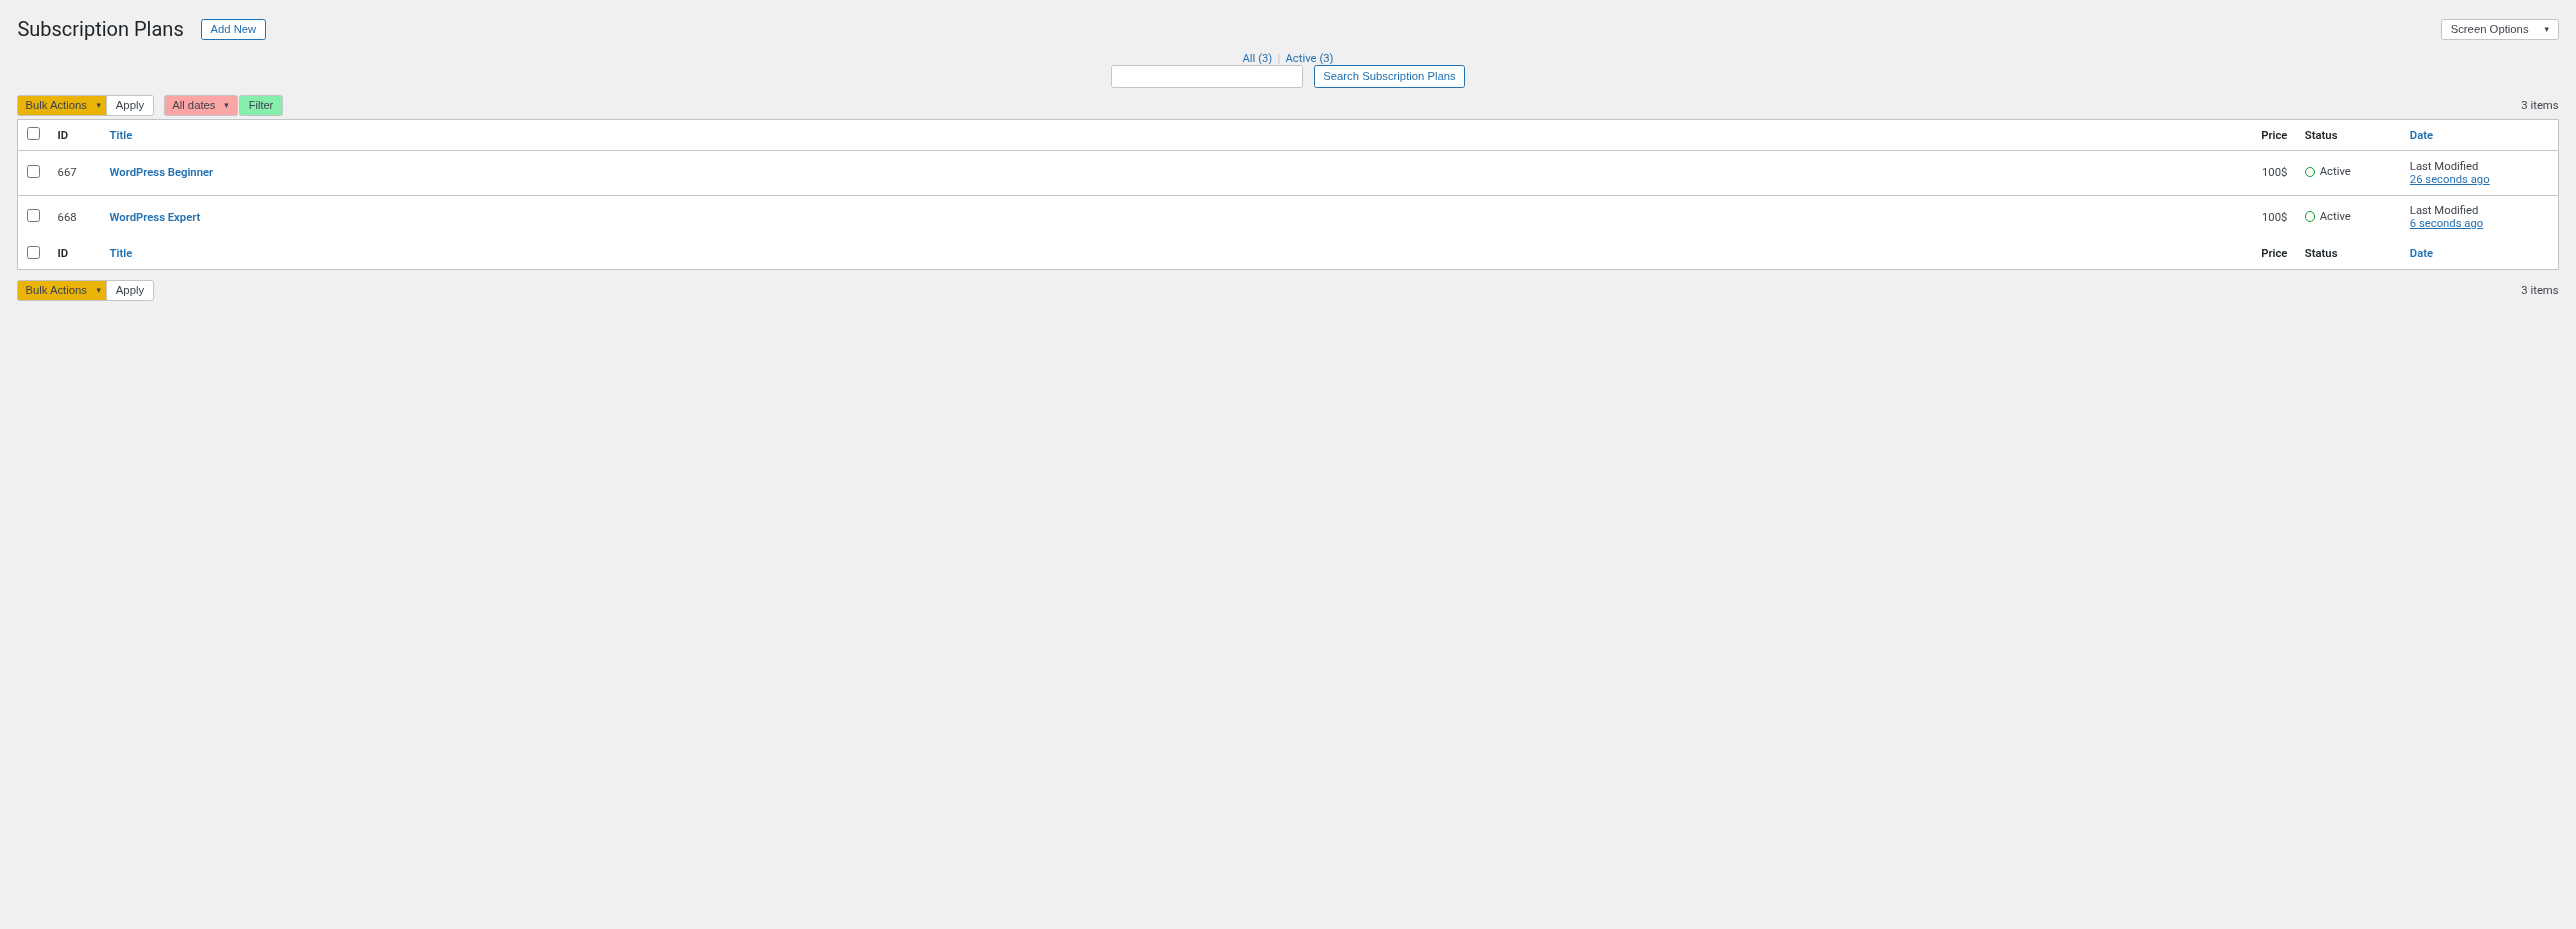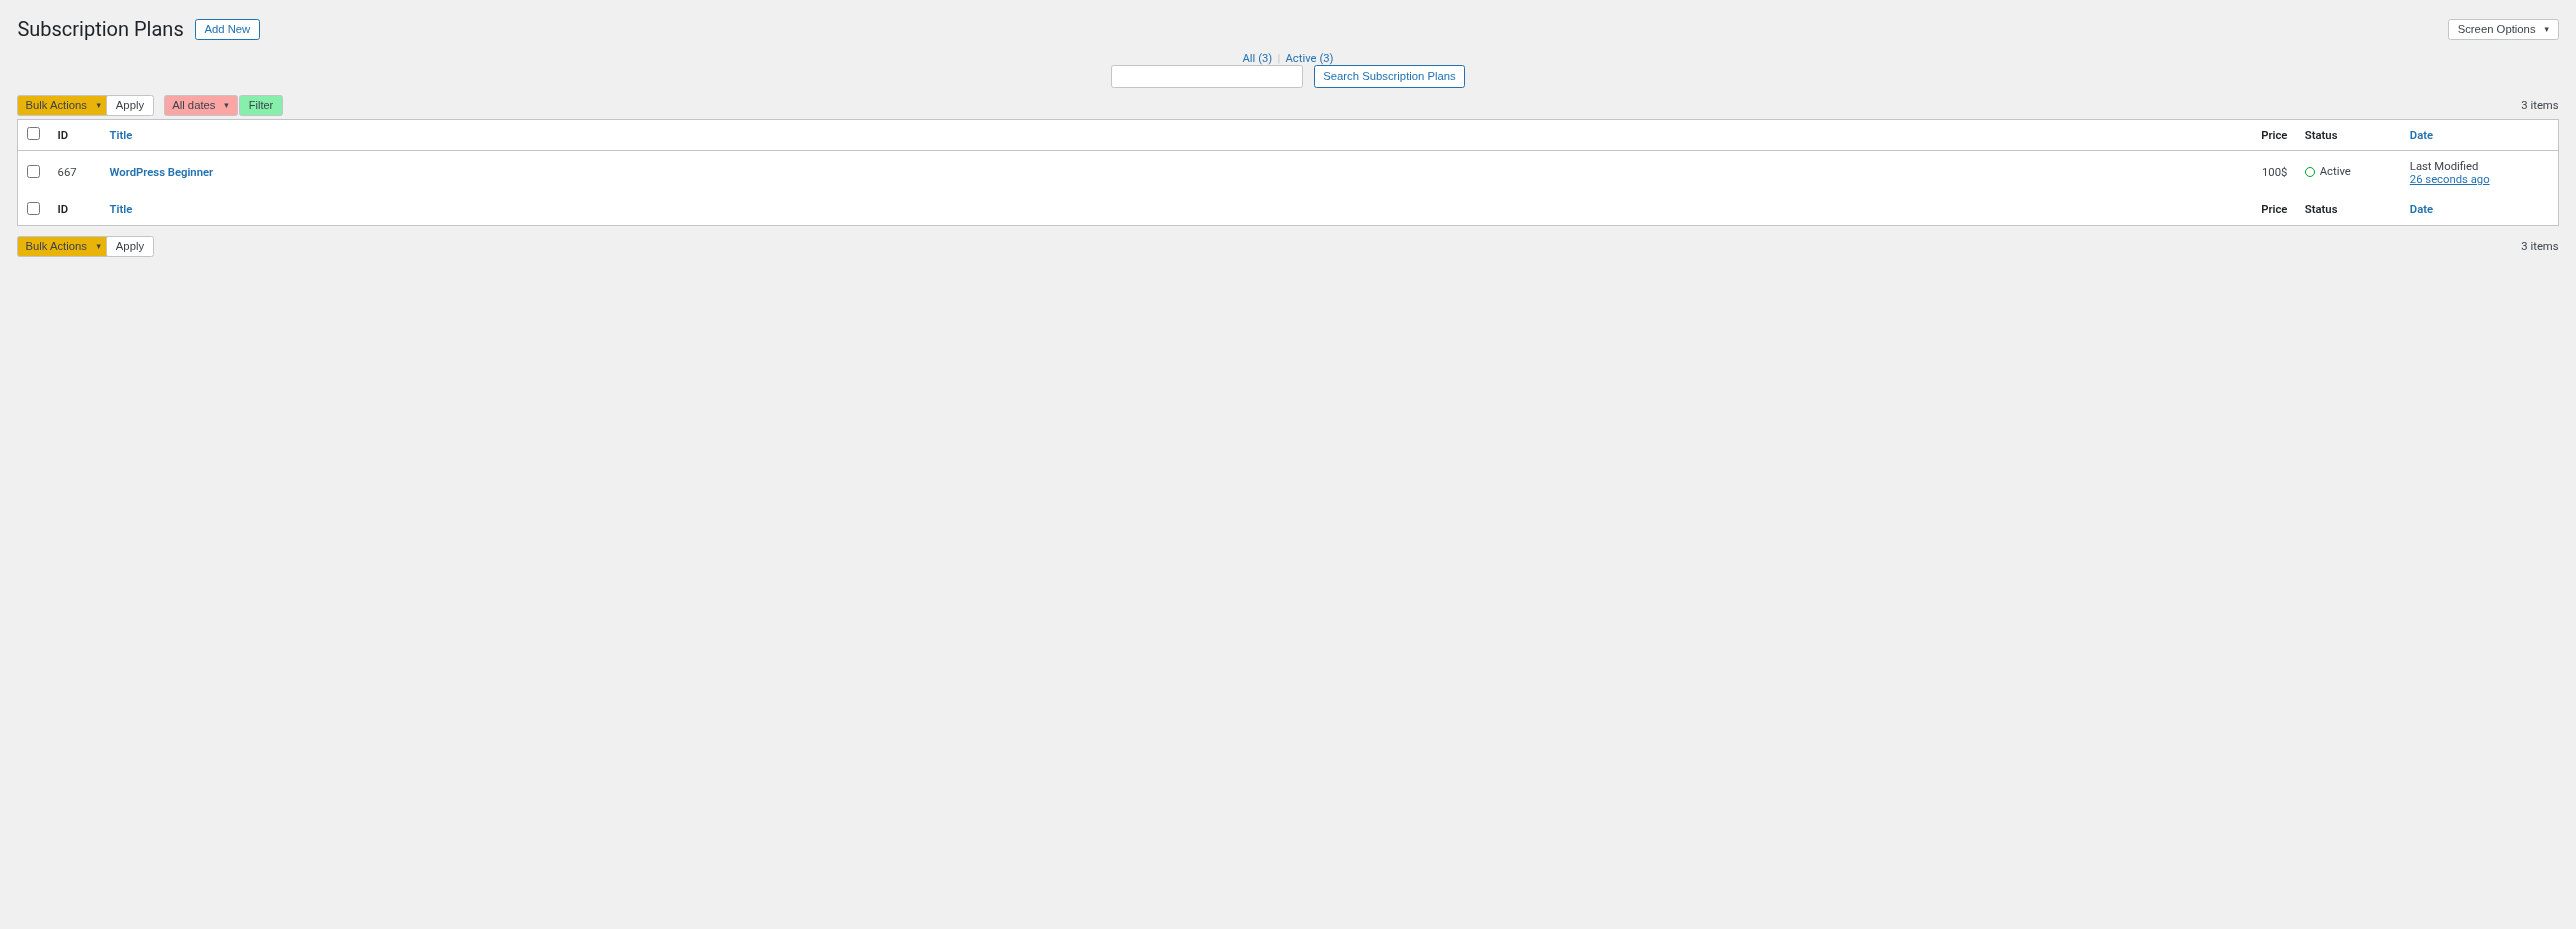--- a/index.html
+++ b/index.html
@@ -14,21 +14,21 @@
     .page-header {
       display: flex;
       align-items: center;
       justify-content: space-between;
       margin-bottom: 10.5px;
     }
 
     .page-header-left {
       display: flex;
       align-items: center;
-      gap: 11px;
+      gap: 17px;
     }
 
     .page-title {
       font-size: 20px;
       font-weight: 400;
       color: #1d2327;
     }
 
     .add-new-btn {
       display: inline-block;
@@ -38,21 +38,21 @@
       color: #2271b1;
       background: #fff;
       border-radius: 2.6px;
       cursor: pointer;
       text-decoration: none;
     }
 
     .screen-options-btn {
       display: inline-flex;
       align-items: center;
-      gap: 9px;
+      gap: 16px;
       padding: 3.5px 8.7px;
       font-size: 11.3px;
       border: 0.9px solid #c3c4c7;
       background: #fff;
       border-radius: 2.6px;
       cursor: pointer;
       color: #3c434a;
     }
 
     .filter-row-top {
@@ -347,20 +347,31 @@
         <td class="col-cb"><input type="checkbox" style=""></td>
         <td class="col-id">667</td>
         <td><a href="#" class="title-link">WordPress Beginner</a></td>
         <td class="col-price">100$</td>
         <td class="col-status"><span class="status-active">
             <span class="status-dot"></span>
             <span>Active</span>
           </span></td>
         <td class="col-date date-cell"><span>Last Modified </span><br><a href="#" class="date-link">26 seconds ago</a></td>
       </tr>
+      <tr>
+        <td class="col-cb"><input type="checkbox" style=""></td>
+        <td class="col-id">668</td>
+        <td><a href="#" class="title-link">WordPress Expert</a></td>
+        <td class="col-price">100$</td>
+        <td class="col-status"><span class="status-active">
+            <span class="status-dot"></span>
+            <span>Active</span>
+          </span></td>
+        <td class="col-date date-cell"><span>Last Modified </span><br><a href="#" class="date-link">6 seconds ago</a></td>
+      </tr>
     </tbody>
   <tfoot>
     <tr>
       <th class="col-cb">
         <input type="checkbox" style="">
       </th>
       <th class="col-id th-id">
         <span>ID</span>
       </th>
       <th>

